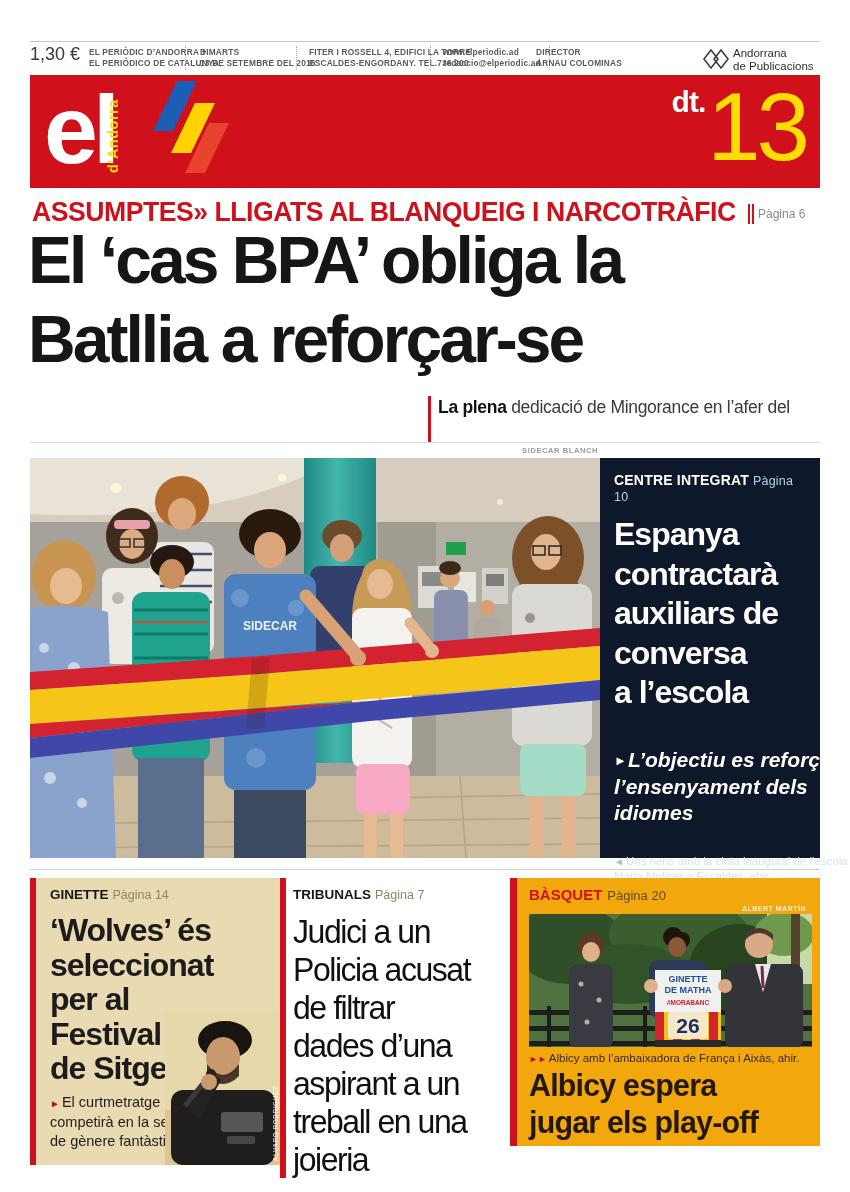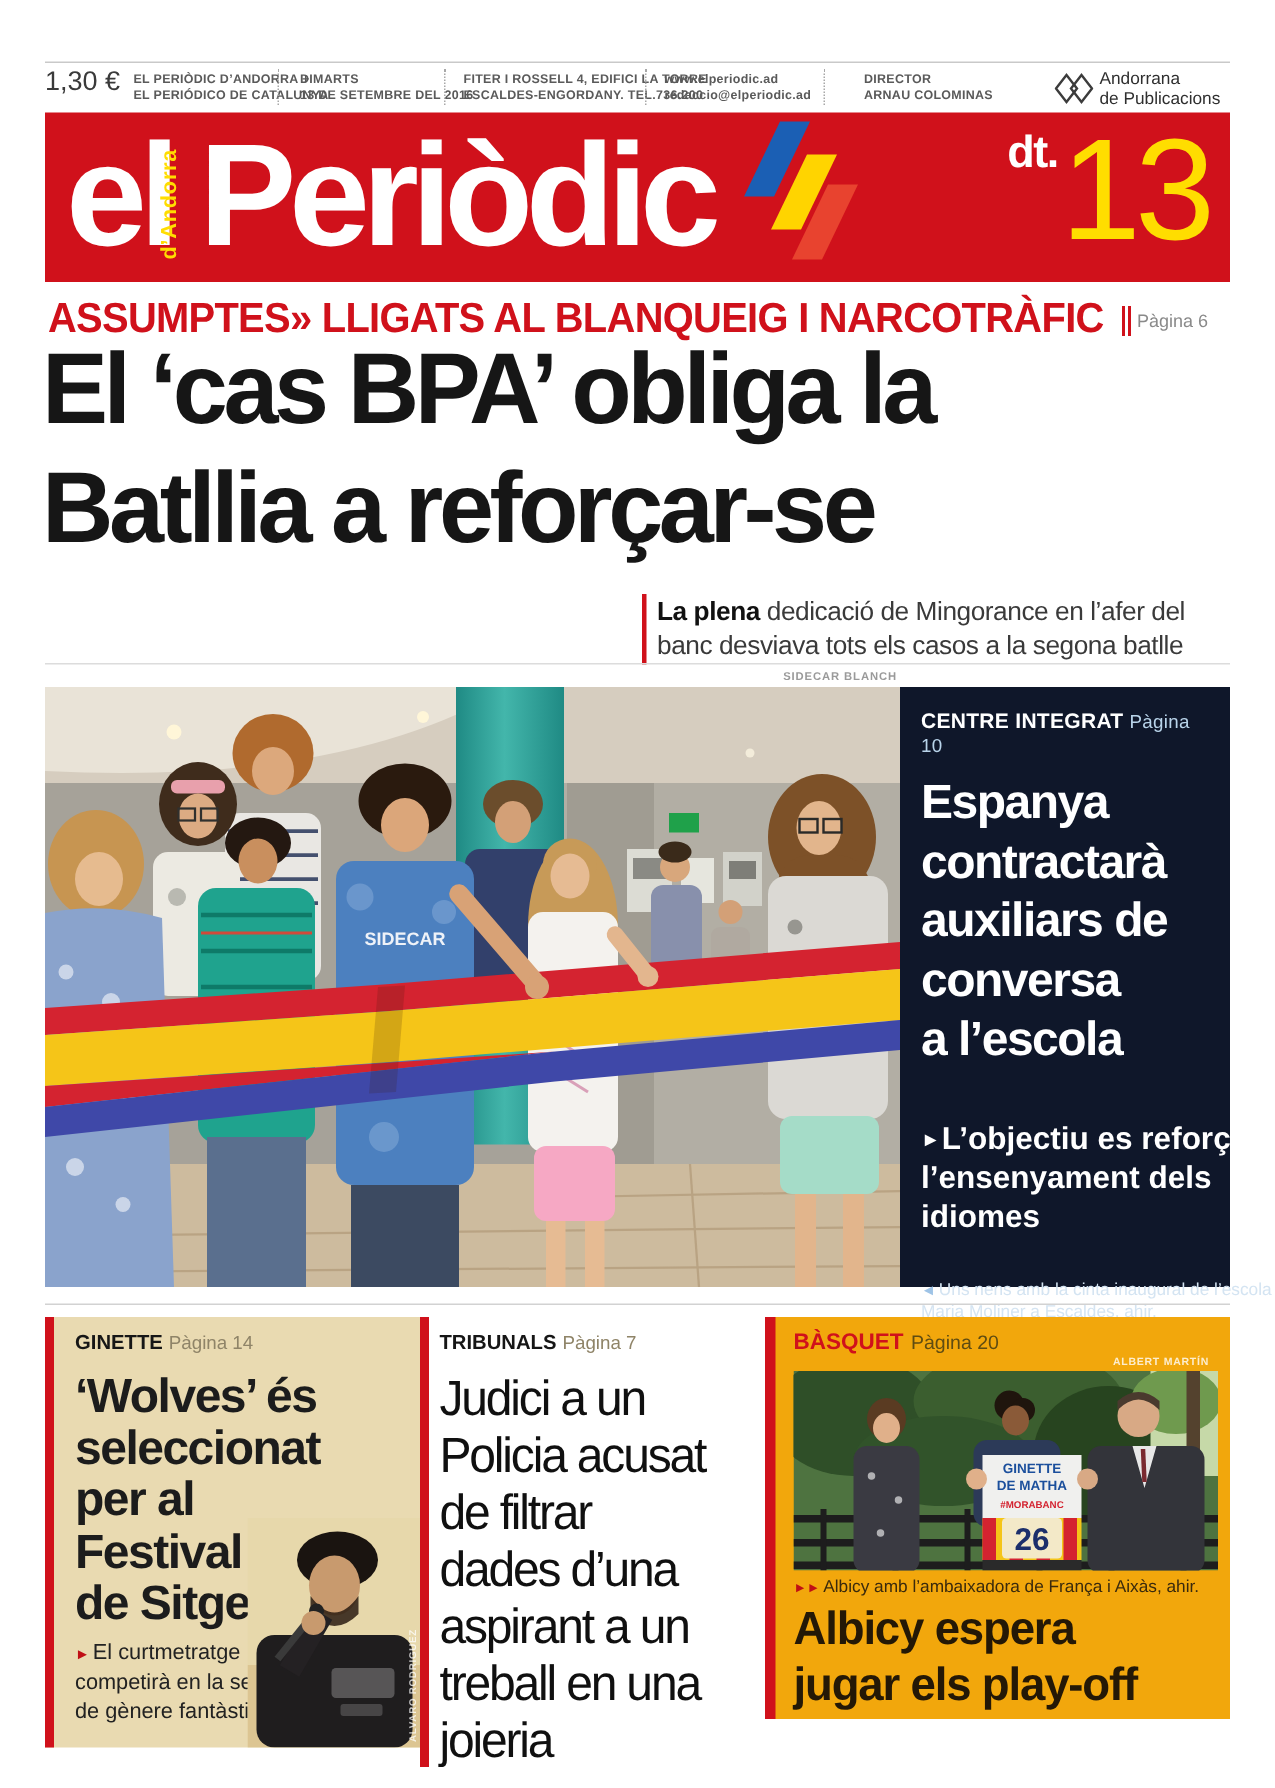--- a/index.html
+++ b/index.html
@@ -38,21 +38,21 @@
   .subhead .txt{font-size:17.5px;line-height:23px;color:#3a3a3a;letter-spacing:-.3px;white-space:nowrap;}
   .subhead b{color:#111;}
   .rule-light{left:30px;height:1px;background:#dcdcdc;width:790px;}
   .credit{font-size:7.5px;color:#9a9a9a;letter-spacing:.6px;font-weight:bold;}
   
   .bluebox{left:600px;top:458px;width:220px;height:400px;background:#0f172a;box-sizing:border-box;padding:14px 14px 0 14px;color:#fff;}
   .bb-kick{font-size:14px;font-weight:bold;letter-spacing:.2px;}
   .bb-kick .pg{font-weight:normal;font-size:12.5px;color:#b9d4ea;margin-left:4px;}
   .bb-head{margin-top:11px;font-size:32px;line-height:39.5px;font-weight:bold;letter-spacing:-1px;}
   .bb-head div{white-space:nowrap;}
-  .bb-bullet{margin-top:34px;font-size:21px;line-height:26px;font-weight:bold;}
+  .bb-bullet{margin-top:34px;font-size:21px;line-height:26px;font-weight:bold;font-style:italic;}
   .bb-bullet .arr{font-size:13px;vertical-align:2px;margin-right:1px;}
   .bb-bullet div{white-space:nowrap;}
   .bb-cap{margin-top:28px;font-size:11.5px;line-height:15.5px;color:#d4e4f2;}
   .bb-cap .arr{color:#9ec3e6;font-size:10px;margin-right:2px;}
   .bb-cap div{white-space:nowrap;}
   
   .kick{font-size:13.5px;font-weight:bold;color:#161616;}
   .kick .pg{font-weight:normal;font-size:12.5px;color:#8f8468;margin-left:4px;}
   .col-cinema{left:30px;top:878px;width:250px;height:287px;background:#e9dab1;box-sizing:border-box;
               border-left:6px solid #d0111b;padding:9px 0 0 14px;}
@@ -97,40 +97,39 @@
   <div class="abs tb" style="left:309px;">
     <div>FITER I ROSSELL 4, EDIFICI LA TORRE</div>
     <div>ESCALDES-ENGORDANY. TEL.736.200</div>
   </div>
   <div class="abs tb-sep" style="left:430px;"></div>
   <div class="abs tb" style="left:443px;">
     <div>www.elperiodic.ad</div>
     <div>redaccio@elperiodic.ad</div>
   </div>
   <div class="abs tb-sep" style="left:549px;"></div>
-  <div class="abs tb" style="left:576px;">
+  <div class="abs tb" style="left:536px;">
     <div>DIRECTOR</div>
     <div>ARNAU COLOMINAS</div>
   </div>
   <svg class="abs" style="left:703px;top:47px;" width="26" height="24" viewBox="0 0 26 24">
     <path d="M8 3 L15 12 L8 21 L1 12 Z" fill="none" stroke="#3c3c3c" stroke-width="1.6"></path>
     <path d="M18 3 L25 12 L18 21 L11 12 Z" fill="none" stroke="#3c3c3c" stroke-width="1.6"></path>
   </svg>
   <div class="abs pub-txt" style="left:733px;">
     <div>Andorrana</div>
     <div>de Publicacions</div>
   </div>
 
   <div class="abs masthead">
     <div class="mh-left">
       <span class="mh-word">el</span>
       <span class="mh-vert">
           <span>d’Andorra</span>
         </span>
-      <span class="mh-word">Periòdic</span>
       <svg class="mh-stripes" width="86" height="100" viewBox="0 0 86 100">
         <polygon points="34,4 54,4 30,54 10,54" fill="#1b5fb4"></polygon>
         <polygon points="52,26 72,26 48,76 28,76" fill="#ffd400"></polygon>
         <polygon points="66,46 86,46 62,96 42,96" fill="#e8432f"></polygon>
       </svg>
     </div>
     <div class="mh-day">
       <span class="mh-dt">dt.</span>
       <span class="mh-num">13</span>
     </div>
@@ -147,21 +146,20 @@
 
   <div class="abs headline">
     <div>El ‘cas BPA’ obliga la</div>
     <div>Batllia a reforçar-se</div>
   </div>
 
   <div class="abs subhead" style="left:428px;">
     <span class="bar"></span>
     <span class="txt">
       <div><b>La plena</b><span> dedicació de Mingorance en l’afer del</span></div>
-      <div>banc desviava tots els casos a la segona batlle</div>
     </span>
   </div>
 
   <div class="abs rule-light" style="top:442px;"></div>
   <div class="abs credit" style="left:30px;top:446px;width:568px;text-align:right;">SIDECAR BLANCH</div>
 
   <svg class="abs" style="left:30px;top:458px;" width="570" height="400" viewBox="0 0 570 400">
     <rect x="0" y="0" width="570" height="400" fill="#a6a299"></rect>
     <rect x="345" y="58" width="225" height="275" fill="#b2aea4"></rect>
     <rect x="348" y="64" width="58" height="260" fill="#a09c92"></rect>

